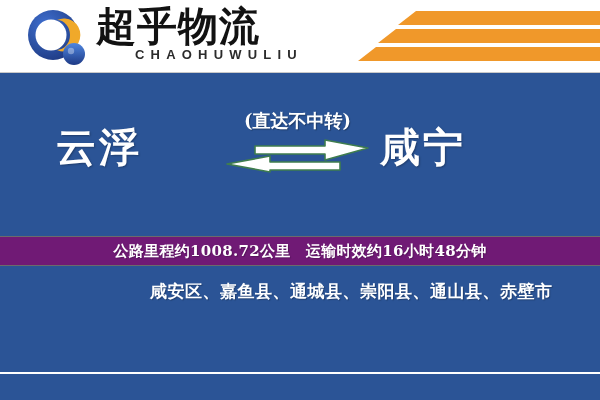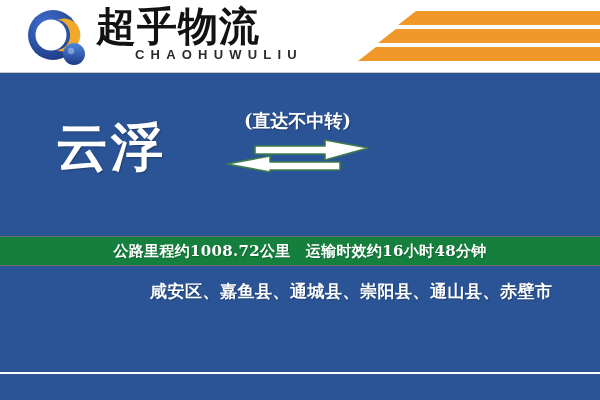--- a/index.html
+++ b/index.html
@@ -74,21 +74,21 @@
     left: 0; top: 72px;
     width: 600px; height: 164px;
     background: #2b5496;
     border-top: 1px solid #c9c9c9;
     box-sizing: border-box;
   }
   .city {
     position: absolute;
     top: 44px;
     font-family: "DejaVu Serif", "Liberation Serif", serif;
-    font-size: 52px;
+    font-size: 40px;
     font-weight: 700;
     color: #ffffff;
     line-height: 60px;
     letter-spacing: 3px;
     white-space: nowrap;
     text-shadow: 1px 1px 2px rgba(0,0,0,0.28);
   }
   .city.origin { left: 56px; }
   .city.dest   { left: 380px; }
 
@@ -112,21 +112,21 @@
   .arrow-wrap {
     width: 145px; height: 34px;
     margin-top: 8px;
   }
 
   
   .infobar {
     position: absolute;
     left: 0; top: 236px;
     width: 600px; height: 30px;
-    background: #15803d;
+    background: #701a75;
     border-top: 1px solid #6b6b6b;
     border-bottom: 1px solid #6b6b6b;
     box-sizing: border-box;
     display: flex;
     align-items: center;
     justify-content: center;
   }
   .infobar-text {
     font-family: "DejaVu Serif", "Liberation Serif", serif;
     font-size: 15px;
@@ -215,20 +215,21 @@
 
           <path d="M2 20 L92 20 L92 8 L128 8 L128 2 L143 14 L128 26 L128 20 L92 20 Z" fill="none" stroke="none"></path>
           <path d="M143 9 L100 1 L100 7 L30 7 L30 15 L100 15 L100 21 Z" fill="#ffffff" stroke="#3f7d4e" stroke-width="1.6" stroke-linejoin="round"></path>
           <path d="M2 25 L45 17 L45 23 L115 23 L115 31 L45 31 L45 33 Z" fill="#ffffff" stroke="#3f7d4e" stroke-width="1.6" stroke-linejoin="round"></path>
         </svg>
       </div>
 
       <div class="route-note bottom">【往返运输】</div>
     </div>
 
+    <div class="city dest">咸宁</div>
   </div>
 
   <div class="infobar">
     <span class="infobar-text">公路里程约1008.72公里　运输时效约16小时48分钟</span>
   </div>
 
   <div class="bottom">
 
     <div class="dest-list">咸安区、嘉鱼县、通城县、崇阳县、通山县、赤壁市</div>
 

